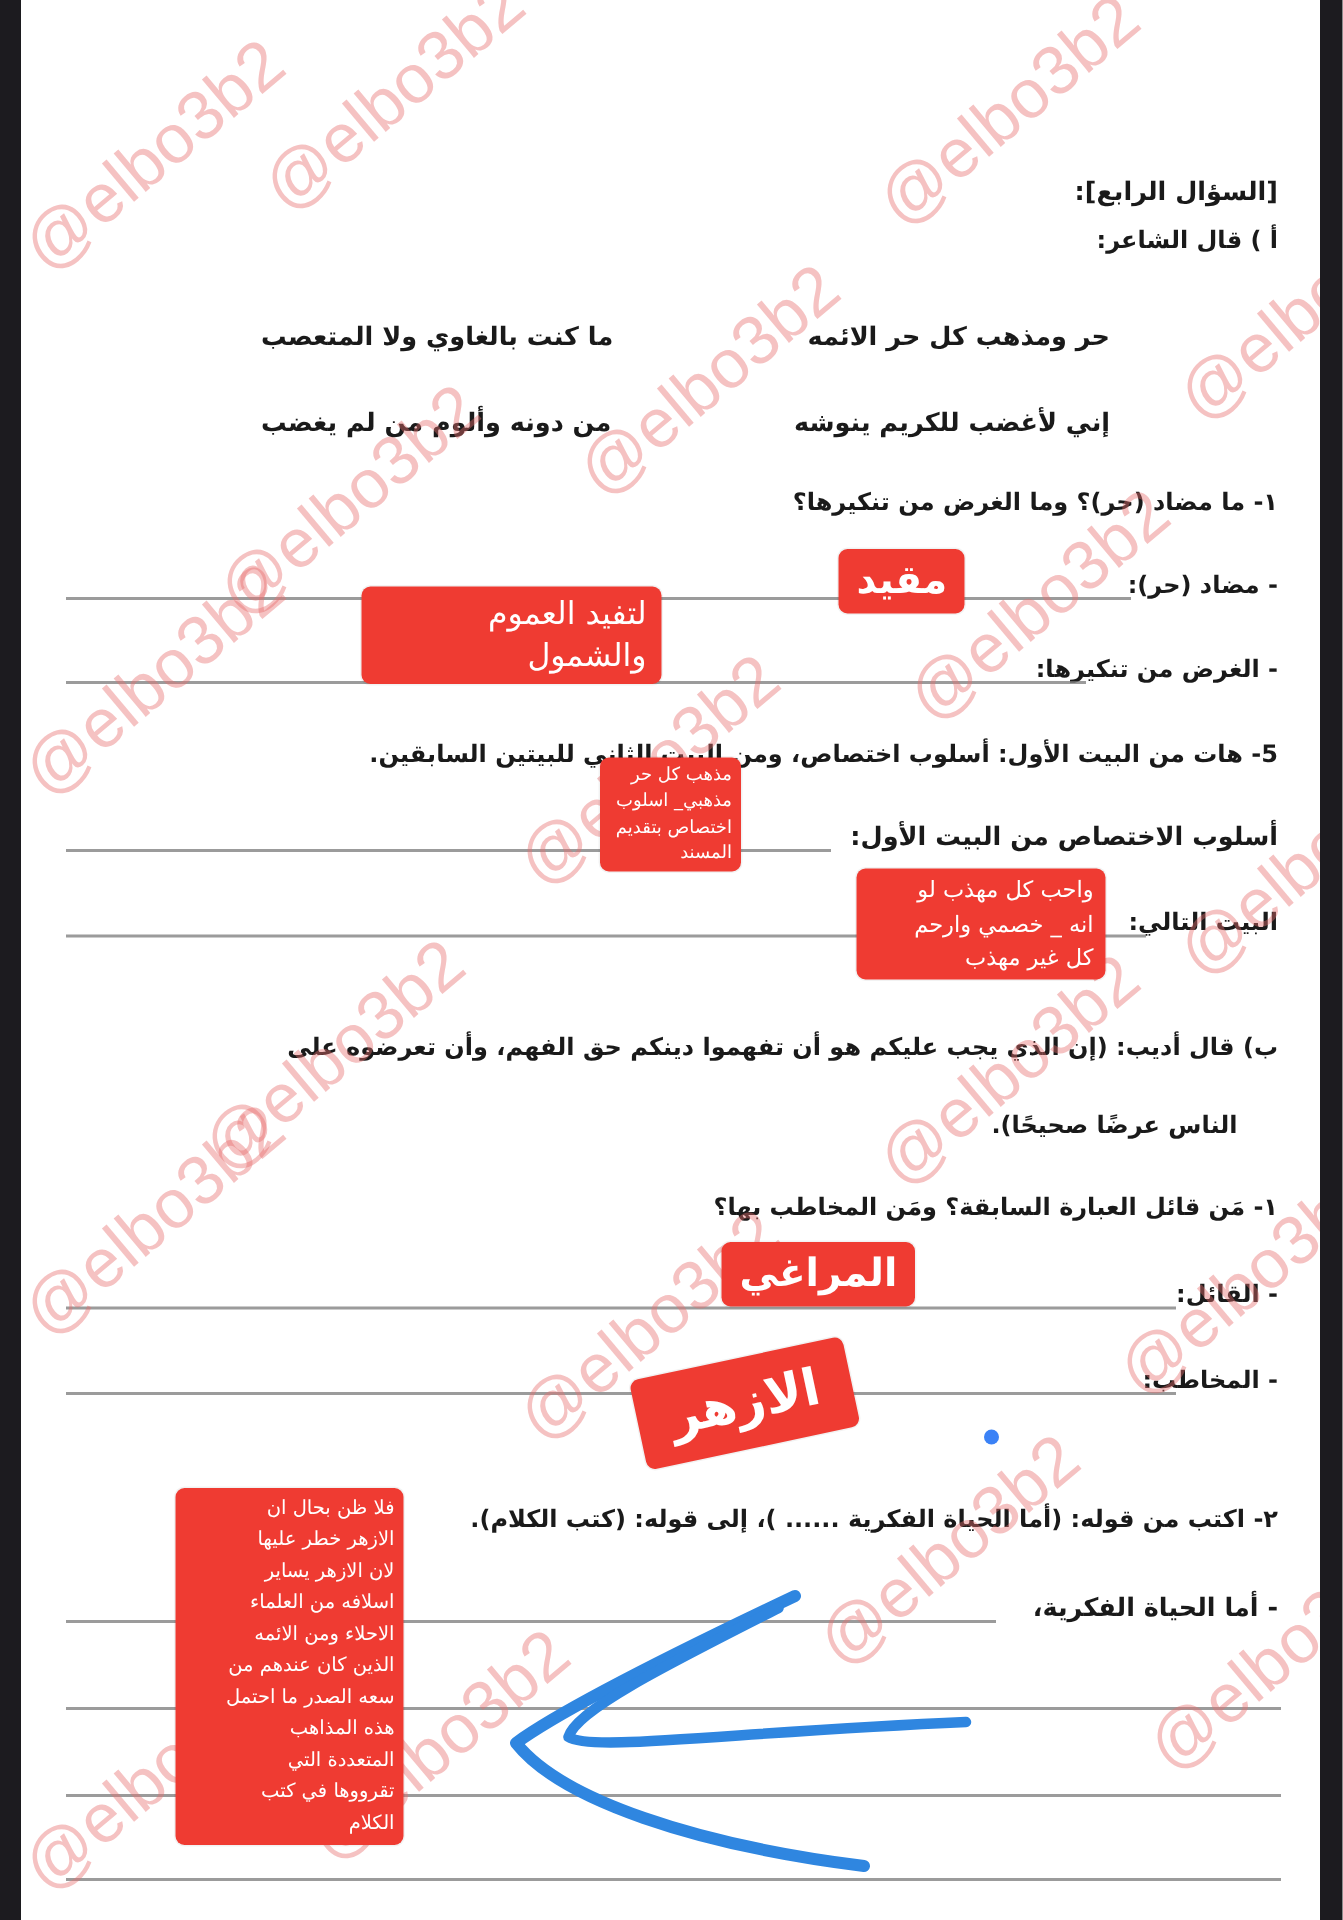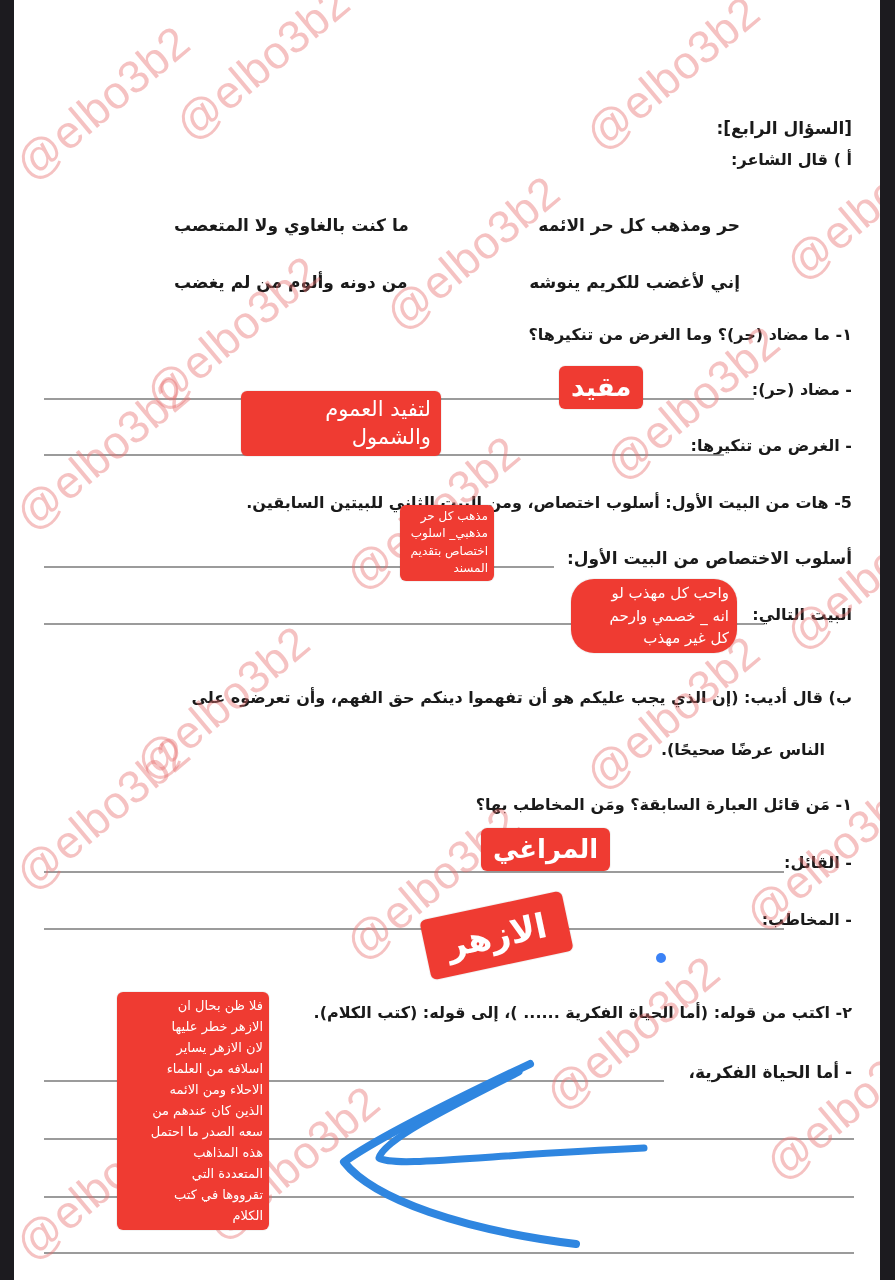--- a/index.html
+++ b/index.html
@@ -123,21 +123,21 @@
     <div style="width:100px; margin-left:auto;">والشمول</div>
   </div>
 
   <div class="label lbl-sm" style="left:386px; top:505px; width:82px;">
     <div>مذهب كل حر</div>
     <div>مذهبي_ اسلوب</div>
     <div>اختصاص بتقديم</div>
     <div>المسند</div>
   </div>
 
-  <div class="label lbl-md" style="left:557px; top:579px; width:150px;border-radius:23px;">
+  <div class="label lbl-md" style="left:557px; top:579px; width:150px;">
     <div>واحب كل مهذب لو</div>
     <div>انه _ خصمي وارحم</div>
     <div>كل غير مهذب</div>
   </div>
 
   <div class="label lbl-big" style="left:467px; top:828px;">المراغي</div>
 
   <div class="label lbl-big" style="left:410px; top:905px; font-size:34px; padding:10px 22px; transform:rotate(-12deg);">الازهر</div>
 
   <div class="label lbl-sm" style="left:75px; top:992px; width:140px; font-size:13px; line-height:1.62;margin-left:28px;">

